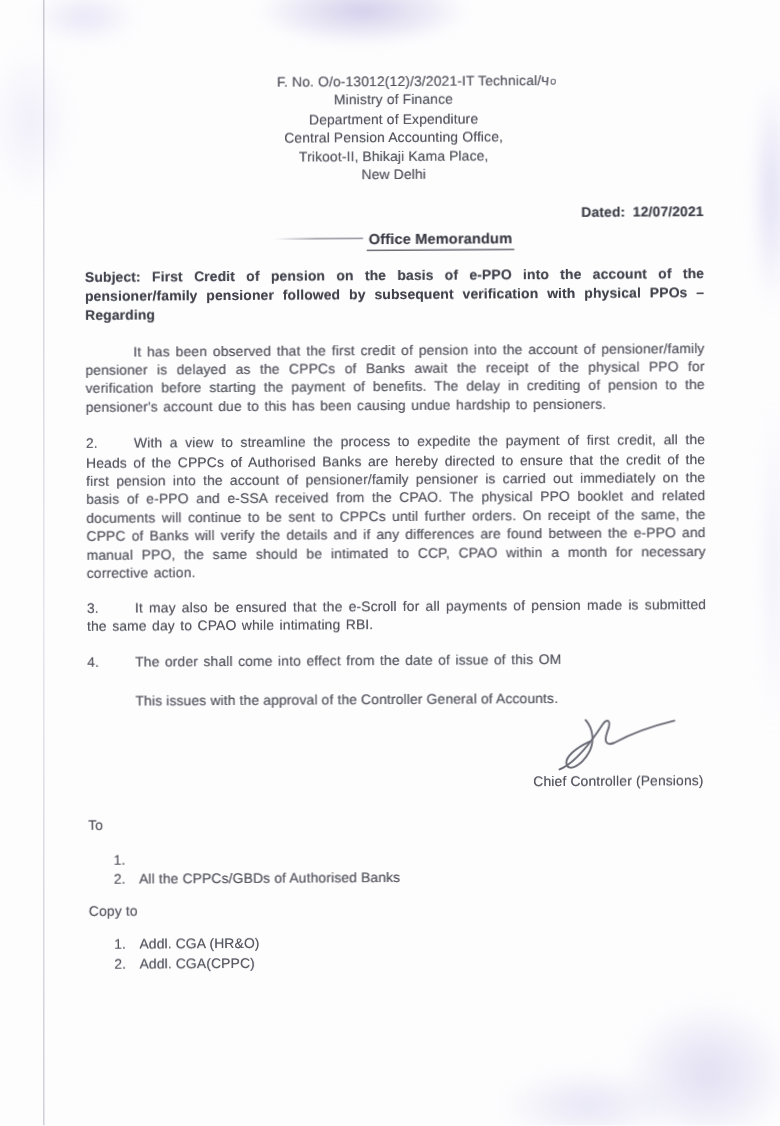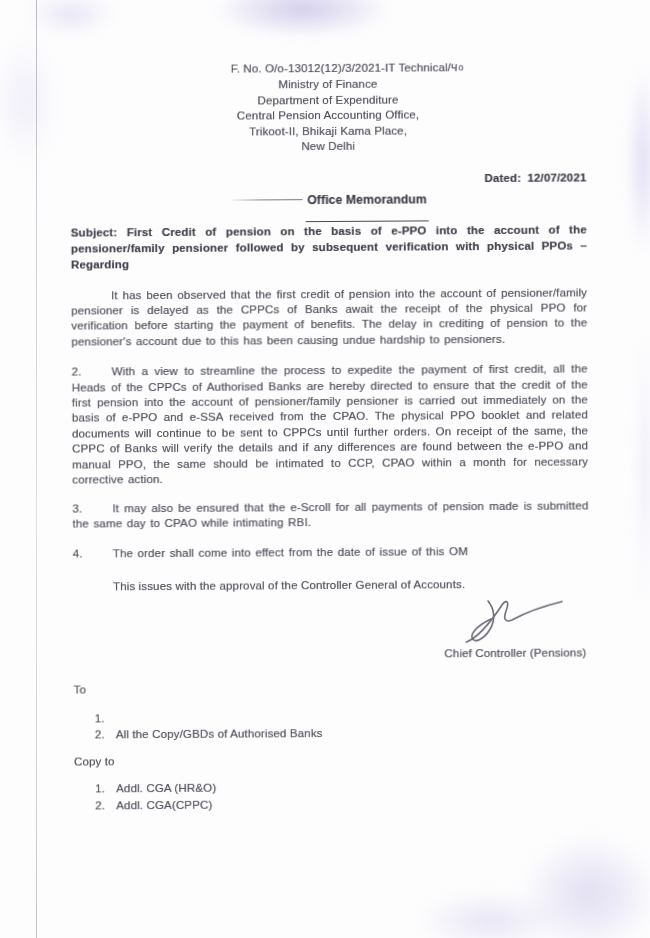--- a/index.html
+++ b/index.html
@@ -51,21 +51,21 @@
   .hdr { text-align:center; }
   .hdr .line { display:block; }
   .file-line { position:relative; left:20px; white-space:nowrap; }
   .hw { font-size:13px; color:#585864; display:inline-block; transform:rotate(4deg); letter-spacing:1px; }
   .hw-small { font-size:9px; vertical-align:1px; }
   .date-line { text-align:right; font-weight:bold; color:#3e3e48; margin-top:18px; word-spacing:3px; }
   .title-row { text-align:center; margin-top:5px; white-space:nowrap; }
   .title-dash { display:inline-block; width:74px; height:1.3px; vertical-align:3.5px; margin-right:3px;
                 background:linear-gradient(90deg, rgba(95,95,108,0), rgba(95,95,108,.8) 45%, rgba(95,95,108,.85)); }
   .memo-title { font-weight:bold; font-size:12.2px; color:#3c3c46;
-                border-bottom:1.4px solid #4a4a55; padding:0 2px 14px; }
+                border-bottom:1.4px solid #4a4a55; padding:0 2px 2px; }
   .subject { margin:15px 0 0; font-weight:bold; color:#41414b; text-align:justify; line-height:15.8px; }
   .para { margin:15px 0 0; text-align:justify; text-indent:40px; word-spacing:1.2px; }
   .num-para { position:relative; margin-top:15px; }
   .num-para.tight { margin-top:13px; }
   .num-para .pnum { position:absolute; left:0; top:0; }
   .num-para p { margin:0; text-align:justify; text-indent:40px; word-spacing:1.2px; }
   .approval { margin:17px 0 0 40px; }
   .sig-block { margin-top:4px; text-align:right; padding-right:24px; height:50px; }
   .signatory { text-align:right; padding-right:3px; margin-top:0; }
   .to-label { margin-top:18px; }
@@ -137,21 +137,21 @@
     <div class="signatory">Chief Controller (Pensions)</div>
 
     <div class="to-label">To</div>
 
     <div class="addr-list">
       <div class="addr-row">
         <span class="n">1.</span>
       </div>
       <div class="addr-row">
         <span class="n">2.</span>
-        <span class="t">All the Copy/GBDs of Authorised Banks</span>
+        <span class="t">All the CPPCs/GBDs of Authorised Banks</span>
       </div>
     </div>
 
     <div class="copy-label">Copy to</div>
 
     <div class="addr-list second">
       <div class="addr-row">
         <span class="n">1.</span>
         <span class="t">Addl. CGA (HR&amp;O)</span>
       </div>

